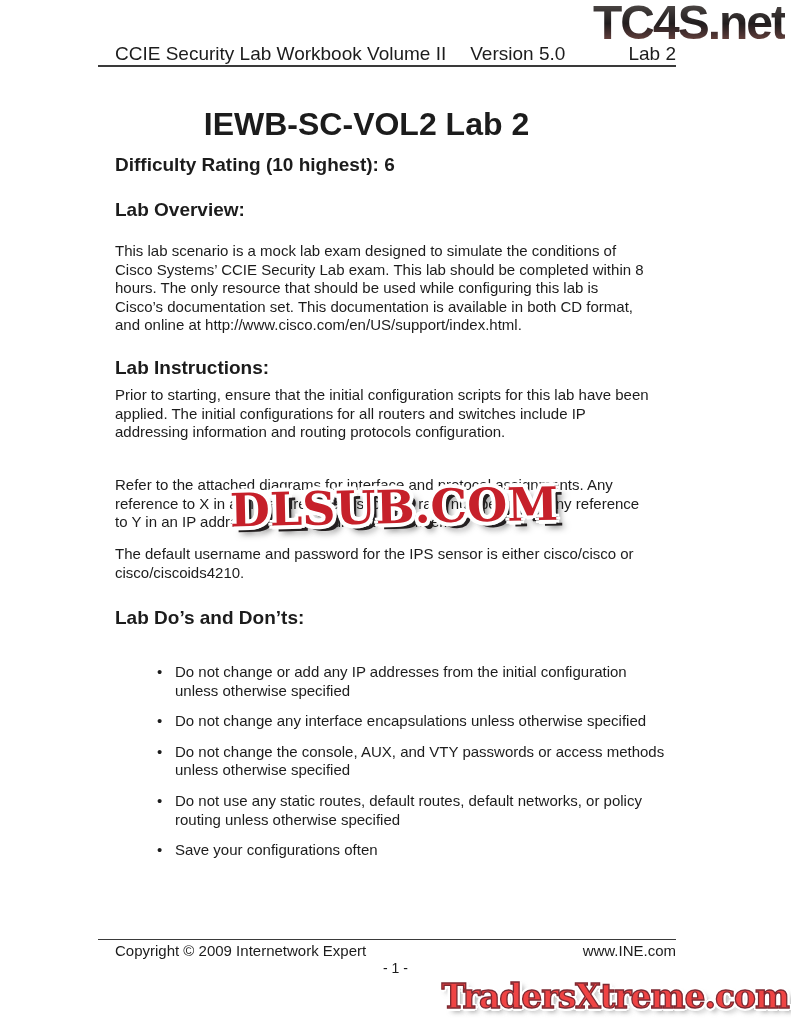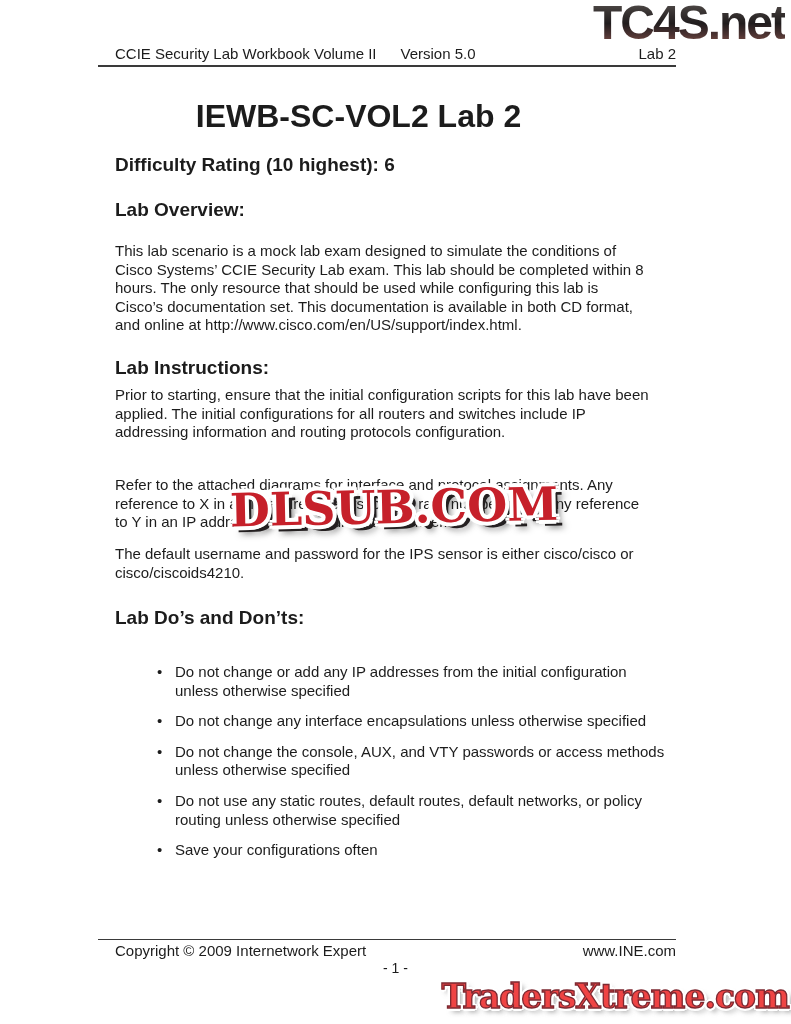--- a/index.html
+++ b/index.html
@@ -20,29 +20,29 @@
     transform:scaleY(1.02);transform-origin:top right;
     background:linear-gradient(180deg,#5d5856 0%,#3a3534 28%,#211d1e 52%,#4a3231 74%,#8a564c 100%);
     -webkit-background-clip:text;background-clip:text;
     color:transparent;
     text-shadow:none;
   }
   
   .header-row{
     position:absolute;top:45px;left:115px;width:561px;
     display:flex;justify-content:space-between;
-    font-size:15px;line-height:18px;white-space:nowrap;
+    font-size:19px;line-height:18px;white-space:nowrap;
   }
   .header-version{margin-left:24px;}
   .rule{position:absolute;left:98px;width:578px;border-top:2px solid #3a3a3a;height:0;}
   .rule-top{top:65px;}
   .rule-bottom{top:939px;border-top-width:1px;}
   
   .doc-title{
-    position:absolute;top:94px;left:0;width:709px;margin:4px;
+    position:absolute;top:94px;left:0;width:709px;margin:12px;
     text-align:center;font-size:32px;font-weight:700;letter-spacing:0;
   }
   .difficulty{
     position:absolute;top:154px;left:115px;margin:0;
     font-size:19px;font-weight:700;
   }
   .sec-h{position:absolute;left:115px;margin:0;font-size:19px;font-weight:700;}
   .h-overview{top:199px;}
   .h-instructions{top:357px;}
   .h-dos{top:607px;}

